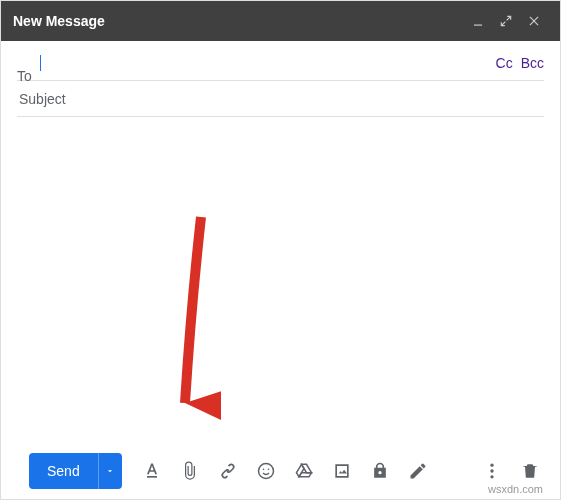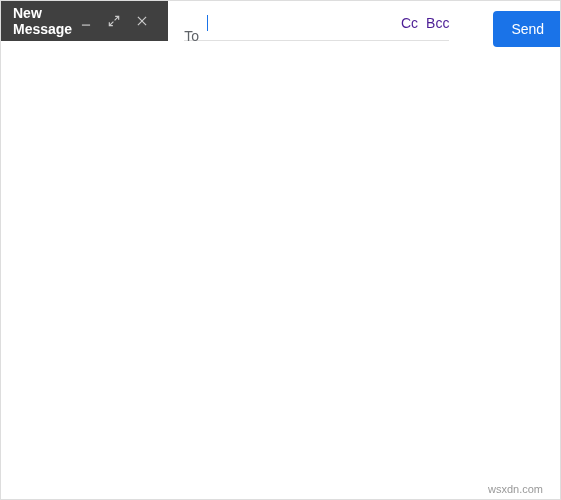--- a/index.html
+++ b/index.html
@@ -3,21 +3,21 @@
 <meta charset="utf-8">
 <style>
   * { box-sizing: border-box; }
   html, body { margin:0; padding:0; font-family: Arial, Helvetica, sans-serif; }
   .window {
     width:561px; height:500px;
     background:#fff;
     border:1px solid #ddd;
     box-shadow: 0 2px 8px rgba(0,0,0,0.15);
     position:relative;
-    display:flex; flex-direction:row;
+    display:flex; flex-direction:column;
     overflow:hidden;
   }
   .titlebar {
     background:#404040;
     color:#fff;
     height:40px;
     display:flex; align-items:center;
     padding:0 12px;
     font-size:14px;
     font-weight:bold;
@@ -129,20 +129,23 @@
     </div>
   </div>
 
   <div class="fields">
     <div class="row">
       <span class="lbl">To</span>
       <span class="caret"></span>
       <input type="text" value="" style="">
       <span class="ccbcc">Cc</span>
       <span class="ccbcc">Bcc</span>
+    </div>
+    <div class="row">
+      <input type="text" placeholder="Subject" style="">
     </div>
   </div>
 
   <div class="body-area">
     <svg class="annot-arrow" width="60" height="220">
       <defs>
         <marker id="ah" markerWidth="18" markerHeight="24" refX="9" refY="22" orient="auto">
           <polygon points="1,2 17,2 9,22" fill="#d93025"></polygon>
         </marker>
       </defs>

